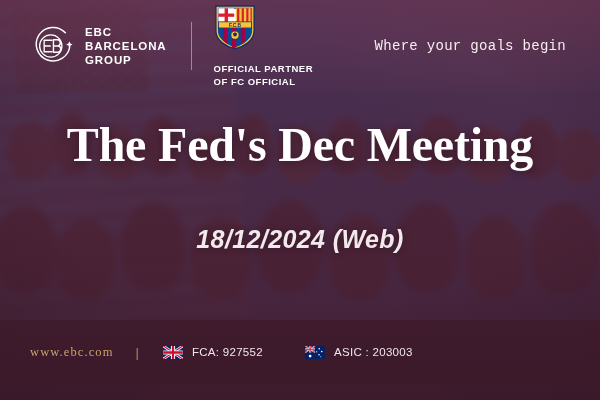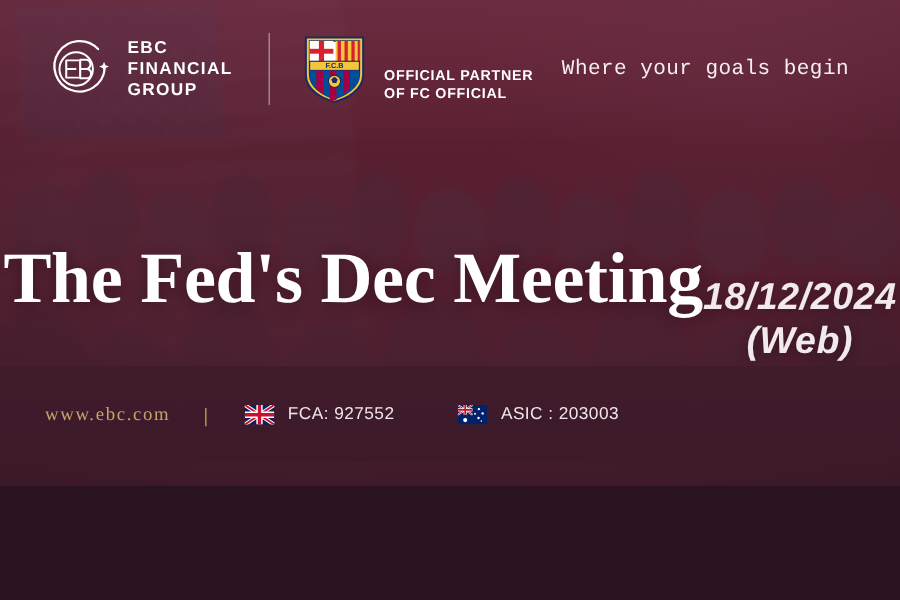--- a/index.html
+++ b/index.html
@@ -7,23 +7,23 @@
     padding: 0;
     background: #2a1220;
   }
   body {
     font-family: "Liberation Sans", sans-serif;
   }
 
   .banner {
     position: relative;
     width: 600px;
-    height: 324px;
+    height: 400px;
     overflow: hidden;
-    background: #b91c1c;
+    background: #3b82f6;
   }
 
   
   .bg-photo {
     position: absolute;
     inset: 0;
     overflow: hidden;
   }
   .bg-flag {
     position: absolute;
@@ -122,22 +122,23 @@
   .divider-vert {
     width: 1px;
     height: 48px;
     background: rgba(255,255,255,.42);
     margin: 0 22px 0 24px;
     flex: none;
   }
 
   .fcb-block {
     display: flex;
-    align-items: flex-end;
+    align-items: flex-start;
     gap: 12px;
+    flex-direction: column;
   }
   .fcb-crest { width: 42px; height: 48px; display: block; flex: none; }
   .fcb-text {
     color: #ffffff;
     font-size: 9.5px;
     font-weight: 700;
     line-height: 1.32;
     letter-spacing: .5px;
   }
   .fcb-text div { white-space: nowrap; }
@@ -152,23 +153,22 @@
     padding-right: 4px;
   }
 
   
   .center {
     position: absolute;
     left: 0; right: 0;
     top: 120px;
     bottom: 64px;
     display: flex;
-    flex-direction: row;
-    align-items: center;
-    justify-content: center;
+    flex-direction: column;
+    align-items: center;
     padding: 0 24px;
     box-sizing: border-box;
   }
   .title {
     color: #ffffff;
     font-family: "Liberation Serif", "DejaVu Serif", serif;
     font-weight: 700;
     font-size: 48px;
     line-height: 1.06;
     letter-spacing: -0.2px;
@@ -277,21 +277,21 @@
     <div class="ebc-logo">
       <svg class="ebc-mark" viewBox="0 0 52 52">
         <path d="M40 11 A19 19 0 1 0 45 26" fill="none" stroke="#fff" stroke-width="1.7" stroke-linecap="round"></path>
         <circle cx="23.5" cy="26" r="12.6" fill="none" stroke="#fff" stroke-width="1.5"></circle>
         <path d="M16 19.5 H25 M16 26 H23 M16 32.5 H25 M16 19.5 V32.5" fill="none" stroke="#fff" stroke-width="1.5" stroke-linecap="round"></path>
         <path d="M26.5 19 H31.5 a3.6 3.6 0 0 1 0 7 H26.5 M26.5 26 H32 a3.6 3.6 0 0 1 0 7 H26.5 M26.5 19 V33" fill="none" stroke="#fff" stroke-width="1.6" stroke-linecap="round" stroke-linejoin="round"></path>
         <path d="M44.5 20.5 l1.1 2.6 2.6 1.1 -2.6 1.1 -1.1 2.6 -1.1 -2.6 -2.6 -1.1 2.6 -1.1 z" fill="#fff"></path>
       </svg>
       <div class="ebc-wordmark">
         <div>EBC</div>
-        <div>FINANCIAL</div>
+        <div>BARCELONA</div>
         <div>GROUP</div>
       </div>
     </div>
 
     <div class="divider-vert"></div>
 
     <div class="fcb-block">
       <svg class="fcb-crest" viewBox="0 0 44 50">
         <path d="M2 3 h40 v26 c0 11 -12 17 -20 19 C14 46 2 40 2 29 z" fill="#f2c53d" stroke="#1c2a63" stroke-width="1.4"></path>
         <path d="M4.6 5.4 h34.8 v23.4 c0 9.4 -10.6 14.9 -17.4 17 C15.2 43.7 4.6 38.2 4.6 28.8 z" fill="#ffffff" stroke="#1c2a63" stroke-width="1"></path>

